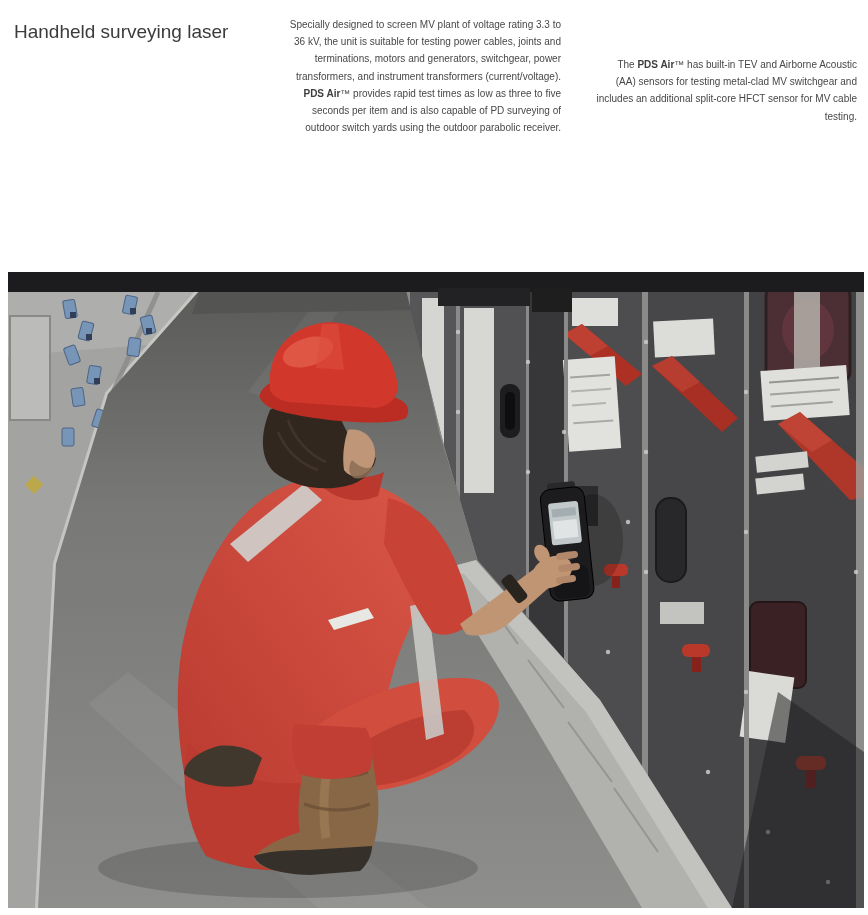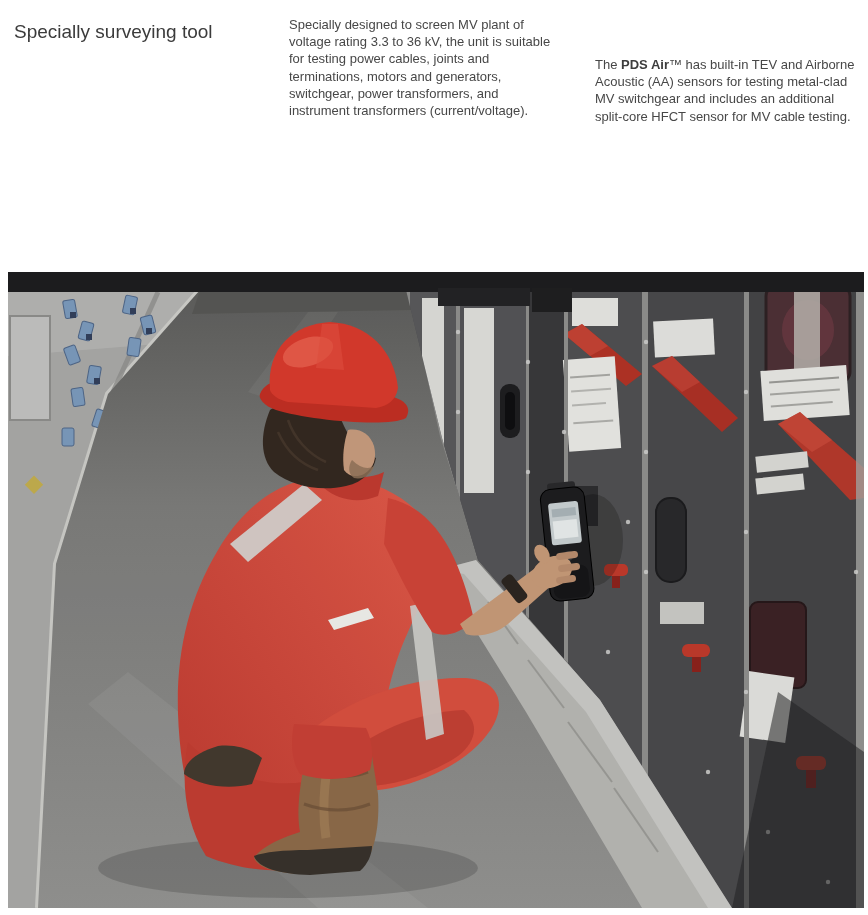--- a/index.html
+++ b/index.html
@@ -7,41 +7,42 @@
   body{
     width:868px;height:915px;position:relative;background:#ffffff;
     font-family:"Liberation Sans", sans-serif;overflow:hidden;
   }
   .page-title{
     position:absolute;left:14px;top:20px;
     font-size:19px;line-height:23px;color:#3b3b3b;font-weight:400;
   }
   .col{
     position:absolute;top:16px;
-    font-size:13px;line-height:17.2px;color:#474747;
-    text-align:left;
+    font-size:10px;line-height:17.2px;color:#474747;
+    text-align:right;
   }
   #col1{left:289px;width:272px;}
   #col2{left:595px;width:262px;margin-top:40px;}
   .para{margin:0;}
   .para.indent{text-indent:14px;}
   .para b{font-weight:700;color:#3d3d3d;}
   .photo-frame{
     position:absolute;left:8px;top:272px;width:856px;height:636px;
     overflow:hidden;background:#8a8a88;
   }
   .photo-frame svg{display:block;}
 </style>
 </head>
 <body>
 
-<div class="page-title">Specially surveying tool</div>
+<div class="page-title">Handheld surveying laser</div>
 
 <div id="col1" class="col">
   <p class="para"><span>Specially designed to screen MV plant of voltage rating 3.3 to 36 kV, the unit is suitable for testing power cables, joints and terminations, motors and generators, switchgear, power transformers, and instrument transformers (current/voltage).</span></p>
+  <p class="para indent"><b>PDS Air</b><span>™</span><span> provides rapid test times as low as three to five seconds per item and is also capable of PD surveying of outdoor switch yards using the outdoor parabolic receiver.</span></p>
 </div>
 
 <div id="col2" class="col">
   <p class="para"><span>The </span><b>PDS Air</b><span>™</span><span> has built-in TEV and Airborne Acoustic (AA) sensors for testing metal-clad MV switchgear and includes an additional split-core HFCT sensor for MV cable testing.</span></p>
 </div>
 
 <div class="photo-frame">
 <svg viewBox="0 0 856 636" width="856" height="636" role="img" aria-label="Engineer in red coveralls and a red hard hat crouching in a switchroom aisle, pressing a handheld PD surveying instrument against the front of metal-clad MV switchgear panels fitted with red switching levers and white nameplates">
   <defs>
     <linearGradient id="gFloor" x1="0" y1="0" x2="0" y2="1">

